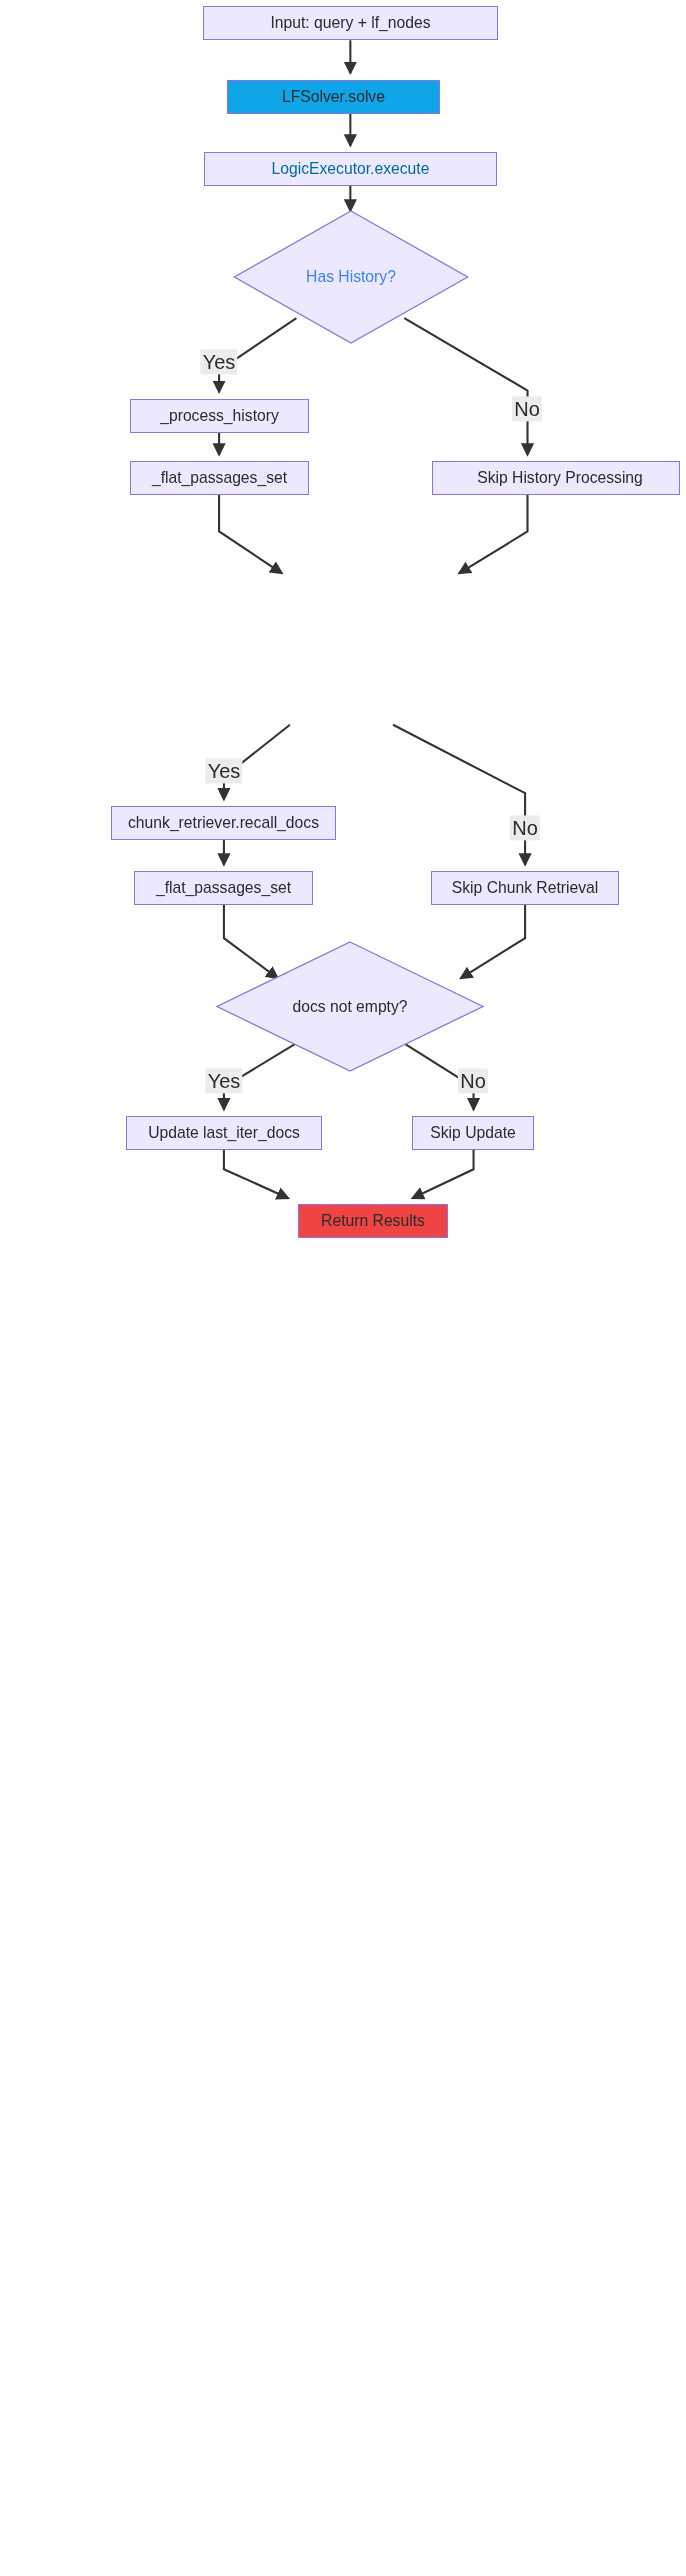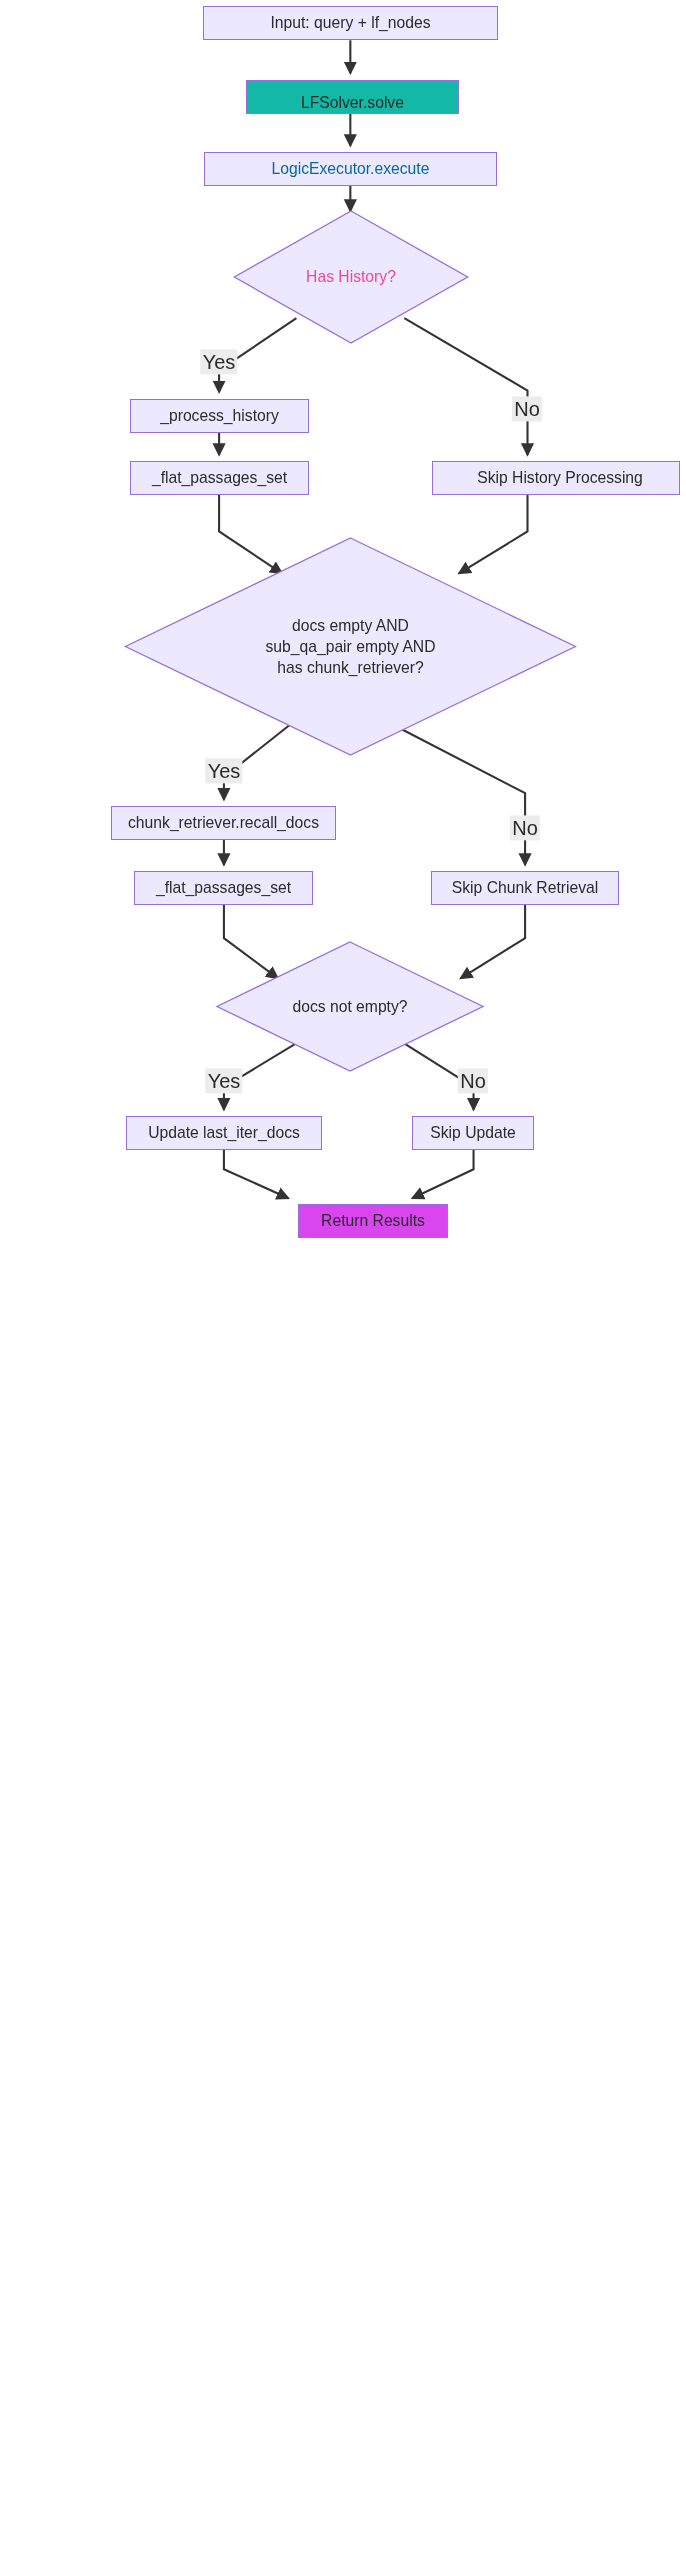--- a/index.html
+++ b/index.html
@@ -130,21 +130,21 @@
       <path d="M 278 1427 L 278 1452 L 358 1488"></path>
 
       <path d="M 588 1427 L 588 1452 L 512 1488"></path>
     </g>
   </svg>
 
   <div class="node rect" style="left: 203px; top: 6.4px; width: 295px; height: 34px; background: rgb(236, 232, 253); border-color: rgb(147, 112, 219); color: rgb(43, 43, 43);">
     <span>Input: query + lf_nodes</span>
   </div>
 
-  <div class="node rect" style="left: 246px; top: 80px; width: 213px; height: 34px; background: #14b8a6; border-color: rgb(147, 112, 219); color: rgb(43, 43, 43); align-items: flex-end;">
+  <div class="node rect" style="left: 227px; top: 80px; width: 213px; height: 34px; background: #0ea5e9; border-color: rgb(147, 112, 219); color: rgb(43, 43, 43);">
     <span>LFSolver.solve</span>
   </div>
 
   <div class="node rect" style="left: 204px; top: 152px; width: 293px; height: 34px; background: rgb(236, 232, 253); border-color: rgb(147, 112, 219); color: #0369a1;">
     <span>LogicExecutor.execute</span>
   </div>
 
   <div class="node rect" style="left: 130px; top: 399px; width: 179px; height: 34px; background: rgb(236, 232, 253); border-color: rgb(147, 112, 219); color: rgb(43, 43, 43);">
     <span>_process_history</span>
   </div>
@@ -170,39 +170,31 @@
   </div>
 
   <div class="node rect" style="left: 126px; top: 1116px; width: 196px; height: 34px; background: rgb(236, 232, 253); border-color: rgb(147, 112, 219); color: rgb(43, 43, 43);">
     <span>Update last_iter_docs</span>
   </div>
 
   <div class="node rect" style="left: 412px; top: 1116px; width: 122px; height: 34px; background: rgb(236, 232, 253); border-color: rgb(147, 112, 219); color: rgb(43, 43, 43);">
     <span>Skip Update</span>
   </div>
 
-  <div class="node rect" style="left: 298px; top: 1204px; width: 150px; height: 34px; background: #d946ef; border-color: rgb(147, 112, 219); color: rgb(43, 43, 43);">
+  <div class="node rect" style="left: 298px; top: 1204px; width: 150px; height: 34px; background: #ef4444; border-color: rgb(147, 112, 219); color: rgb(43, 43, 43);">
     <span>Return Results</span>
   </div>
 
   <div class="diamond-wrap" style="left:234px; top:211px; width:234px; height:132px;">
     <svg width="234" height="132" viewBox="0 0 290 164" xmlns="http://www.w3.org/2000/svg">
       <polygon points="145,0 290,82 145,164 0,82" fill="#ece8fd" stroke="#9370db" stroke-width="1.6"></polygon>
     </svg>
-    <div class="diamond-label" style="color: #ec4899;">Has History?</div>
-  </div>
-
-  <div class="diamond-wrap" style="left:125px; top:538px; width:451px; height:217px;">
-    <svg width="451" height="217" viewBox="0 0 560 270" xmlns="http://www.w3.org/2000/svg">
-      <polygon points="280,0 560,135 280,270 0,135" fill="#ece8fd" stroke="#9370db" stroke-width="1.6"></polygon>
-    </svg>
-    <div class="diamond-label" style="color: rgb(43, 43, 43);">docs empty AND
-sub_qa_pair empty AND
-has chunk_retriever?</div>
-  </div>
+    <div class="diamond-label" style="color: #3b82f6;">Has History?</div>
+  </div>
+
 
   <div class="diamond-wrap" style="left:217px; top:942px; width:266px; height:129px;">
     <svg width="266" height="129" viewBox="0 0 330 160" xmlns="http://www.w3.org/2000/svg">
       <polygon points="165,0 330,80 165,160 0,80" fill="#ece8fd" stroke="#9370db" stroke-width="1.6"></polygon>
     </svg>
     <div class="diamond-label" style="color: rgb(43, 43, 43);">docs not empty?</div>
   </div>
 
   <div class="edge-label" style="left: 219px; top: 362px; background: rgb(236, 236, 236); color: rgb(43, 43, 43);">Yes</div>
 

